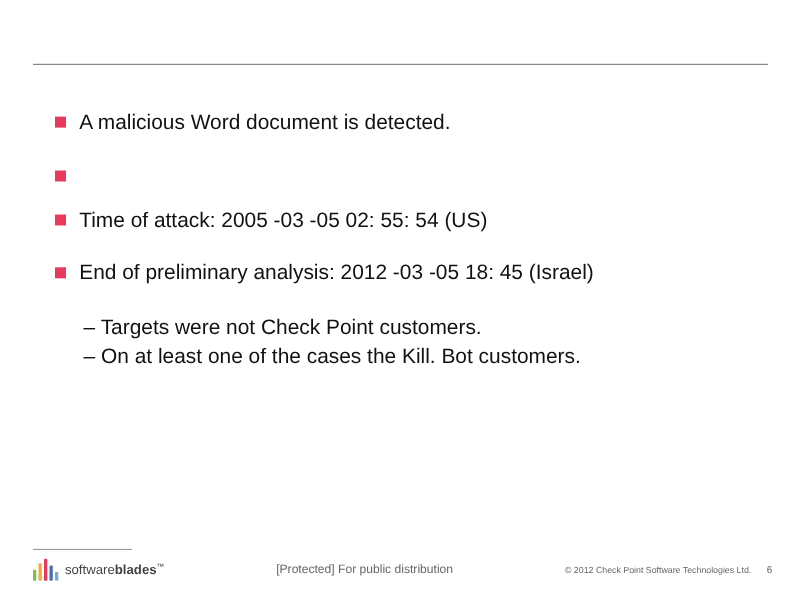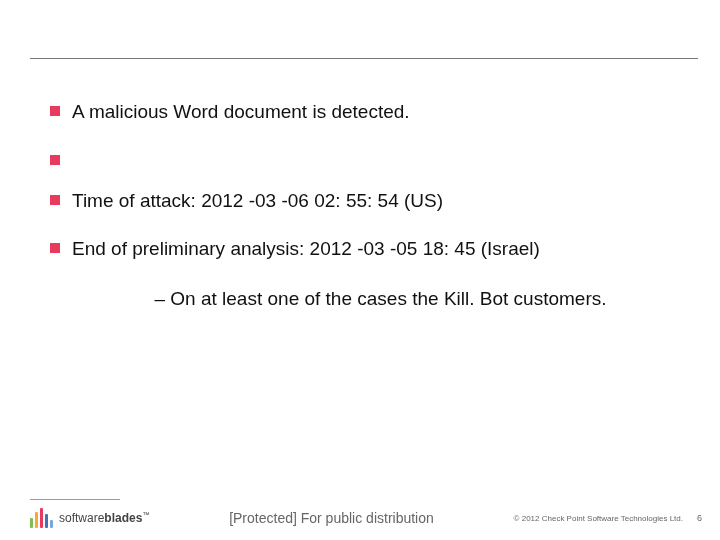--- a/index.html
+++ b/index.html
@@ -13,40 +13,40 @@
   .logo-mark { width: 26px; height: 22px; background: linear-gradient(135deg,#d9d9f2,#c5c5e8); border: 1px solid #b6b6d8; border-radius: 2px; position: relative; }
   .logo-mark::after { content:""; position:absolute; inset:3px; background:#fff; border-radius:1px; }
   .logo-text { display:flex; flex-direction:column; line-height:1; }
   .logo-line1 { font-size: 14px; color:#333; }
   .logo-line1 .bold { font-weight: bold; }
   .logo-line2 { font-size: 6px; letter-spacing: 0.5px; color:#555; margin-top:2px; }
 
   .hr { position:absolute; top: 58px; left: 30px; right: 22px; height: 1px; background:#777; }
 
   
-  .content { position: absolute; top: 100px; left: 50px; right: 35px; text-align: center; }
+  .content { position: absolute; top: 100px; left: 50px; right: 35px; }
   .item { margin-bottom: 24px; }
   .row { display: flex; align-items: flex-start; }
   .bullet { width: 10px; height: 10px; background: #e83a5d; margin-top: 6px; margin-right: 12px; flex: 0 0 auto; }
   .text { font-size: 19px; line-height: 1.3; color: #111; }
   .subs { margin-top: 8px; margin-left: 26px; }
   .sub { font-size: 19px; line-height: 1.35; color:#111; }
 
   
   .footer { position: absolute; bottom: 12px; left: 30px; right: 18px; display: flex; align-items: center; }
   .footer-logo { display:flex; align-items:center; gap:6px; }
   .bars { display:flex; align-items:flex-end; height:20px; gap:2px; }
   .bars span { width:3px; display:block; border-radius:1px; }
   .b1{height:10px;background:#7fbf4d;} .b2{height:16px;background:#f4a938;}
   .b3{height:20px;background:#e83a5d;} .b4{height:14px;background:#4a6fb3;}
   .b5{height:8px;background:#7aa7d9;}
   .footer-brand { font-size: 12px; color:#444; }
   .footer-brand .thin{ font-weight:300;text-align:right; } .footer-brand .bold{ font-weight:bold; }
   .footer-brand sup{ font-size:7px; }
-  .footer-center { flex:1; text-align:center; font-size: 14px; color:#666; }
+  .footer-center { flex:1; text-align:center; font-size: 11px; color:#666; }
   .footer-right { font-size: 8px; color:#666; white-space:nowrap; }
   .pagenum { font-size: 9px; color:#666; margin-left: 14px; }
   .footer-rule { position:absolute; bottom: 40px; left:30px; width:90px; height:1px; background:#999; }
 </style>
 </head>
 <body>
 
 <div class="slide">
 
 
@@ -63,33 +63,34 @@
 
     <div class="item">
       <div class="row">
         <div class="bullet"></div>
       </div>
     </div>
 
     <div class="item">
       <div class="row">
         <div class="bullet"></div>
-        <div class="text">Time of attack: 2012 -03 -06 02: 55: 54 (US)</div>
+        <div class="text">Time of attack: 2005 -03 -05 02: 55: 54 (US)</div>
       </div>
     </div>
 
     <div class="item">
       <div class="row">
         <div class="bullet"></div>
         <div class="text">End of preliminary analysis: 2012 -03 -05 18: 45 (Israel)</div>
       </div>
     </div>
 
     <div class="item">
       <div class="subs">
+        <div class="sub">– Targets were not Check Point customers.</div>
         <div class="sub">– On at least one of the cases the Kill. Bot customers.</div>
       </div>
     </div>
 
   </div>
 
   <div class="footer-rule"></div>
 
   <div class="footer">
     <div class="footer-logo">

